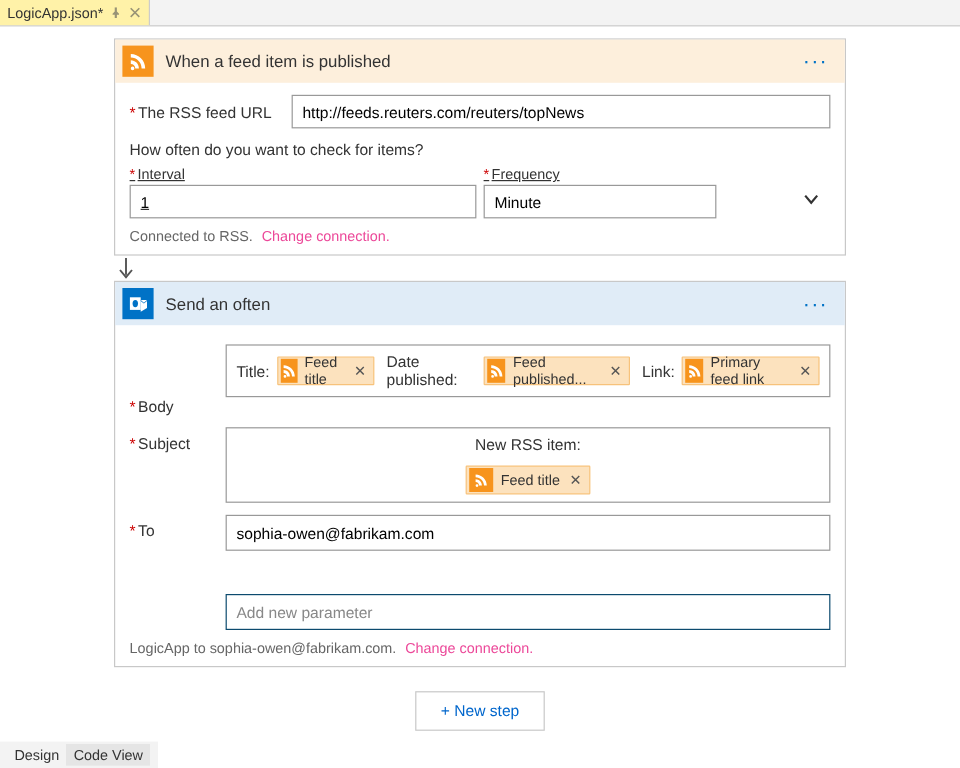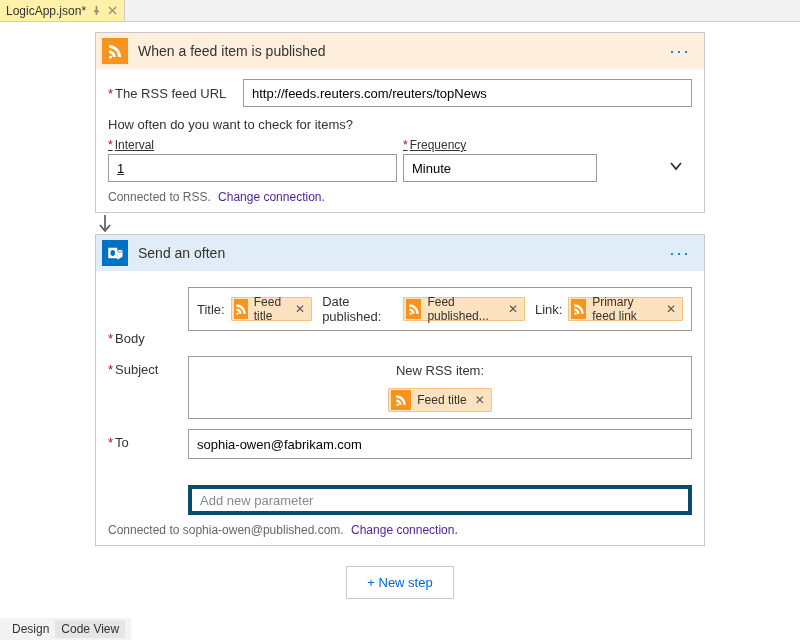--- a/index.html
+++ b/index.html
@@ -23,34 +23,34 @@
   .lbl { font-size: 13px; color: #333; }
   .rss-url-lbl { width: 135px; }
   .input { border: 1px solid #999; background: #fff; height: 28px; padding: 0 8px; font-size: 13px; flex: 1; outline: none; }
   .howoften { margin: 10px 0 6px 0; font-size: 13px; }
   .ivfreq { display: flex; gap: 6px; text-decoration: underline; }
   .ivcol { flex: 1; display: flex; flex-direction: column; }
   .ivlabel { font-size: 12px; margin-bottom: 2px; }
   .select-wrap { position: relative; }
   .chev { position: absolute; right: 8px; top: 4px; pointer-events: none; font-size: 16px; line-height: 18px; }
   .connline { font-size: 12px; color: #666; margin-top: 8px; }
-  .connlink { color: #4c1d95; text-decoration: none; margin-left: 4px; cursor: pointer; }
+  .connlink { color: #ec4899; text-decoration: none; margin-left: 4px; cursor: pointer; }
   .arrow-down { text-align: center; font-size: 22px; color: #555; margin: 0 0 -1px 0; height: 22px; line-height: 22px; }
   
   .email-body { padding: 6px 12px 8px 12px; }
   .erow { display: flex; align-items: flex-start; margin-top: 10px; }
   .elabel { width: 80px; font-size: 13px; color: #333; padding-top: 6px; }
   .efield { flex: 1; }
   .multibox { border: 1px solid #999; background: #fff; padding: 6px 8px; min-height: 30px; display: flex; gap: 10px; }
   .tokenline { display: flex; align-items: center; gap: 6px; font-size: 13px; }
   .token { display: inline-flex; align-items: center; gap: 6px; background: #fce2be; border: 1px solid #f7c27b; padding: 1px 6px 1px 2px; font-size: 12px; height: 24px; border-radius: 1px; }
   .token .tkicon { width: 20px; height: 20px; background: #f7941d; display: flex; align-items: center; justify-content: center; }
   .token .tkx { color: #555; font-size: 12px; margin-left: 2px; cursor: pointer; }
   .singleinput { border: 1px solid #999; height: 30px; padding: 0 8px; font-size: 13px; width: 100%; }
-  .addparam { border: 4px solid #0c4a6e; height: 30px; padding: 0 8px; font-size: 13px; width: 100%; color: #888; margin-top: 10px; display: flex; align-items: center; cursor: pointer; }
+  .addparam { border: 1px solid #0c4a6e; height: 30px; padding: 0 8px; font-size: 13px; width: 100%; color: #888; margin-top: 20px; display: flex; align-items: center; cursor: pointer; }
   .newstep { display: flex; justify-content: center; margin: 20px 0 10px 0; }
   .newstep button { border: 1px solid #c8c8c8; background: #fff; color: #0066cc; padding: 8px 20px; font-size: 13px; cursor: pointer; }
   .bottom-tabs { position: fixed; bottom: 0; left: 0; display: flex; font-size: 12px; background: #f3f3f3; padding: 2px 6px; gap: 0; }
   .btab { padding: 2px 6px; cursor: pointer; }
   .btab.active { background: #e5e5e5; }
   svg { display: block; }
 </style>
 </head>
 <body>
 
@@ -209,21 +209,21 @@
         </div>
       </div>
 
       <div style="margin-left:80px;">
         <div class="addparam">
           <span>Add new parameter</span>
         </div>
       </div>
 
       <div class="connline">
-        <span>Connected to sophia-owen@published.com.</span>
+        <span>LogicApp to sophia-owen@fabrikam.com.</span>
         <a class="connlink">Change connection.</a>
       </div>
     </div>
   </div>
 
   <div class="newstep">
     <button>+ New step</button>
   </div>
 
 </div>

